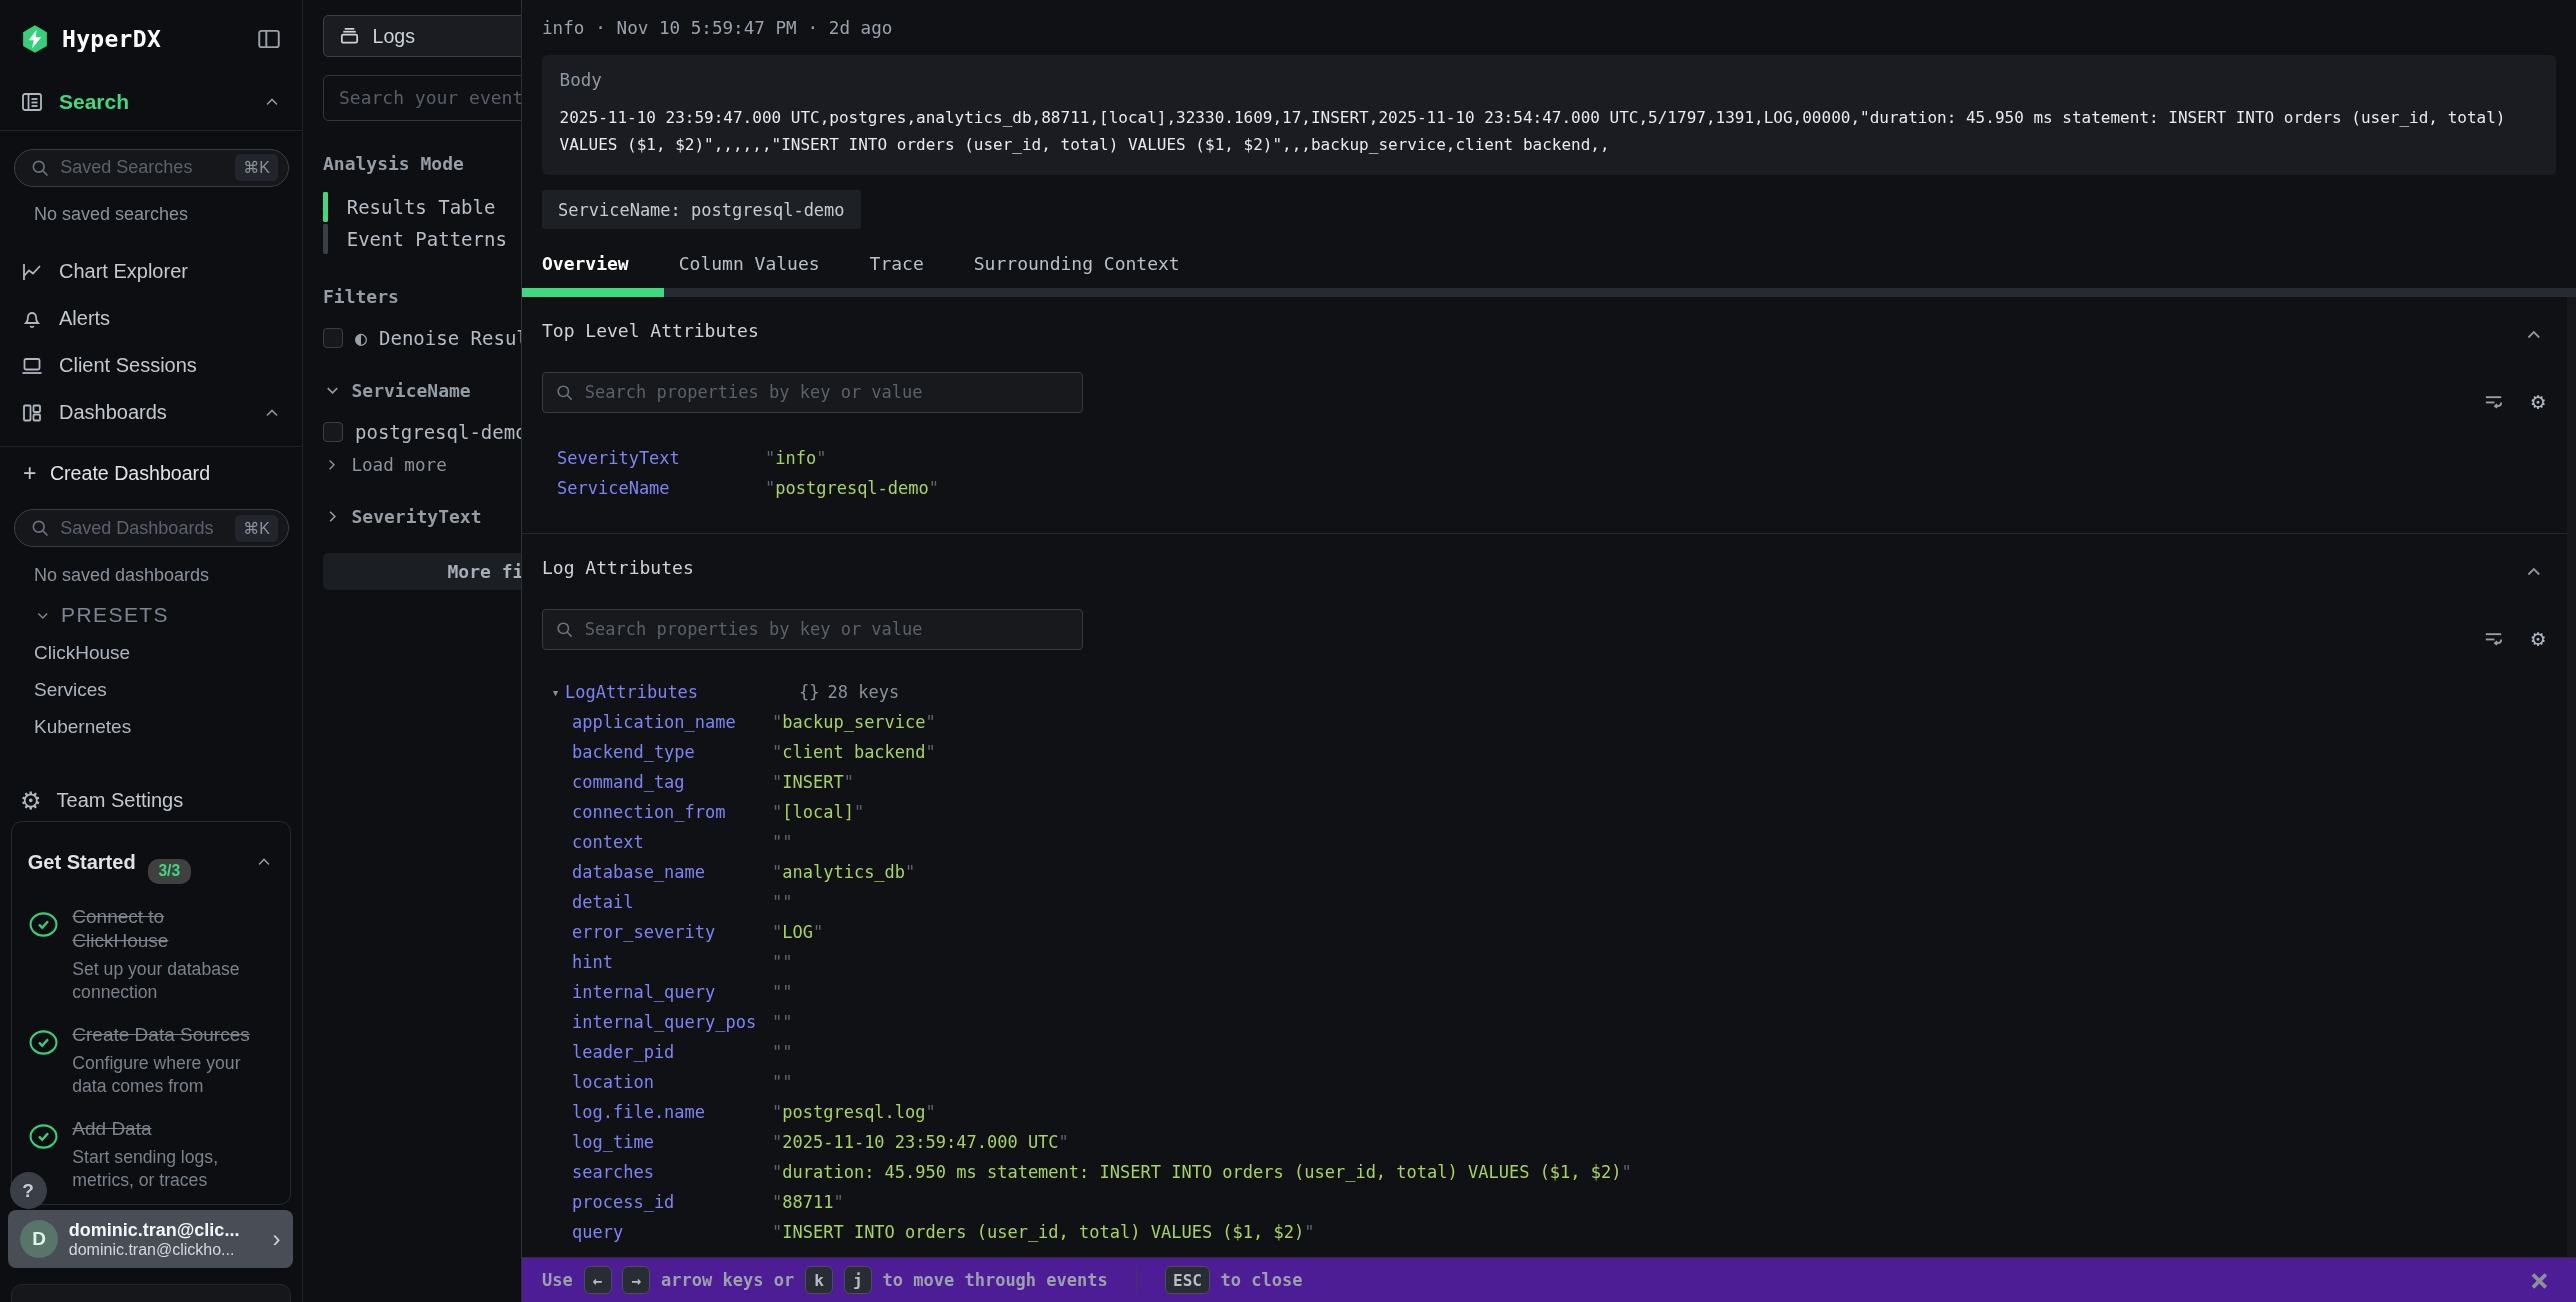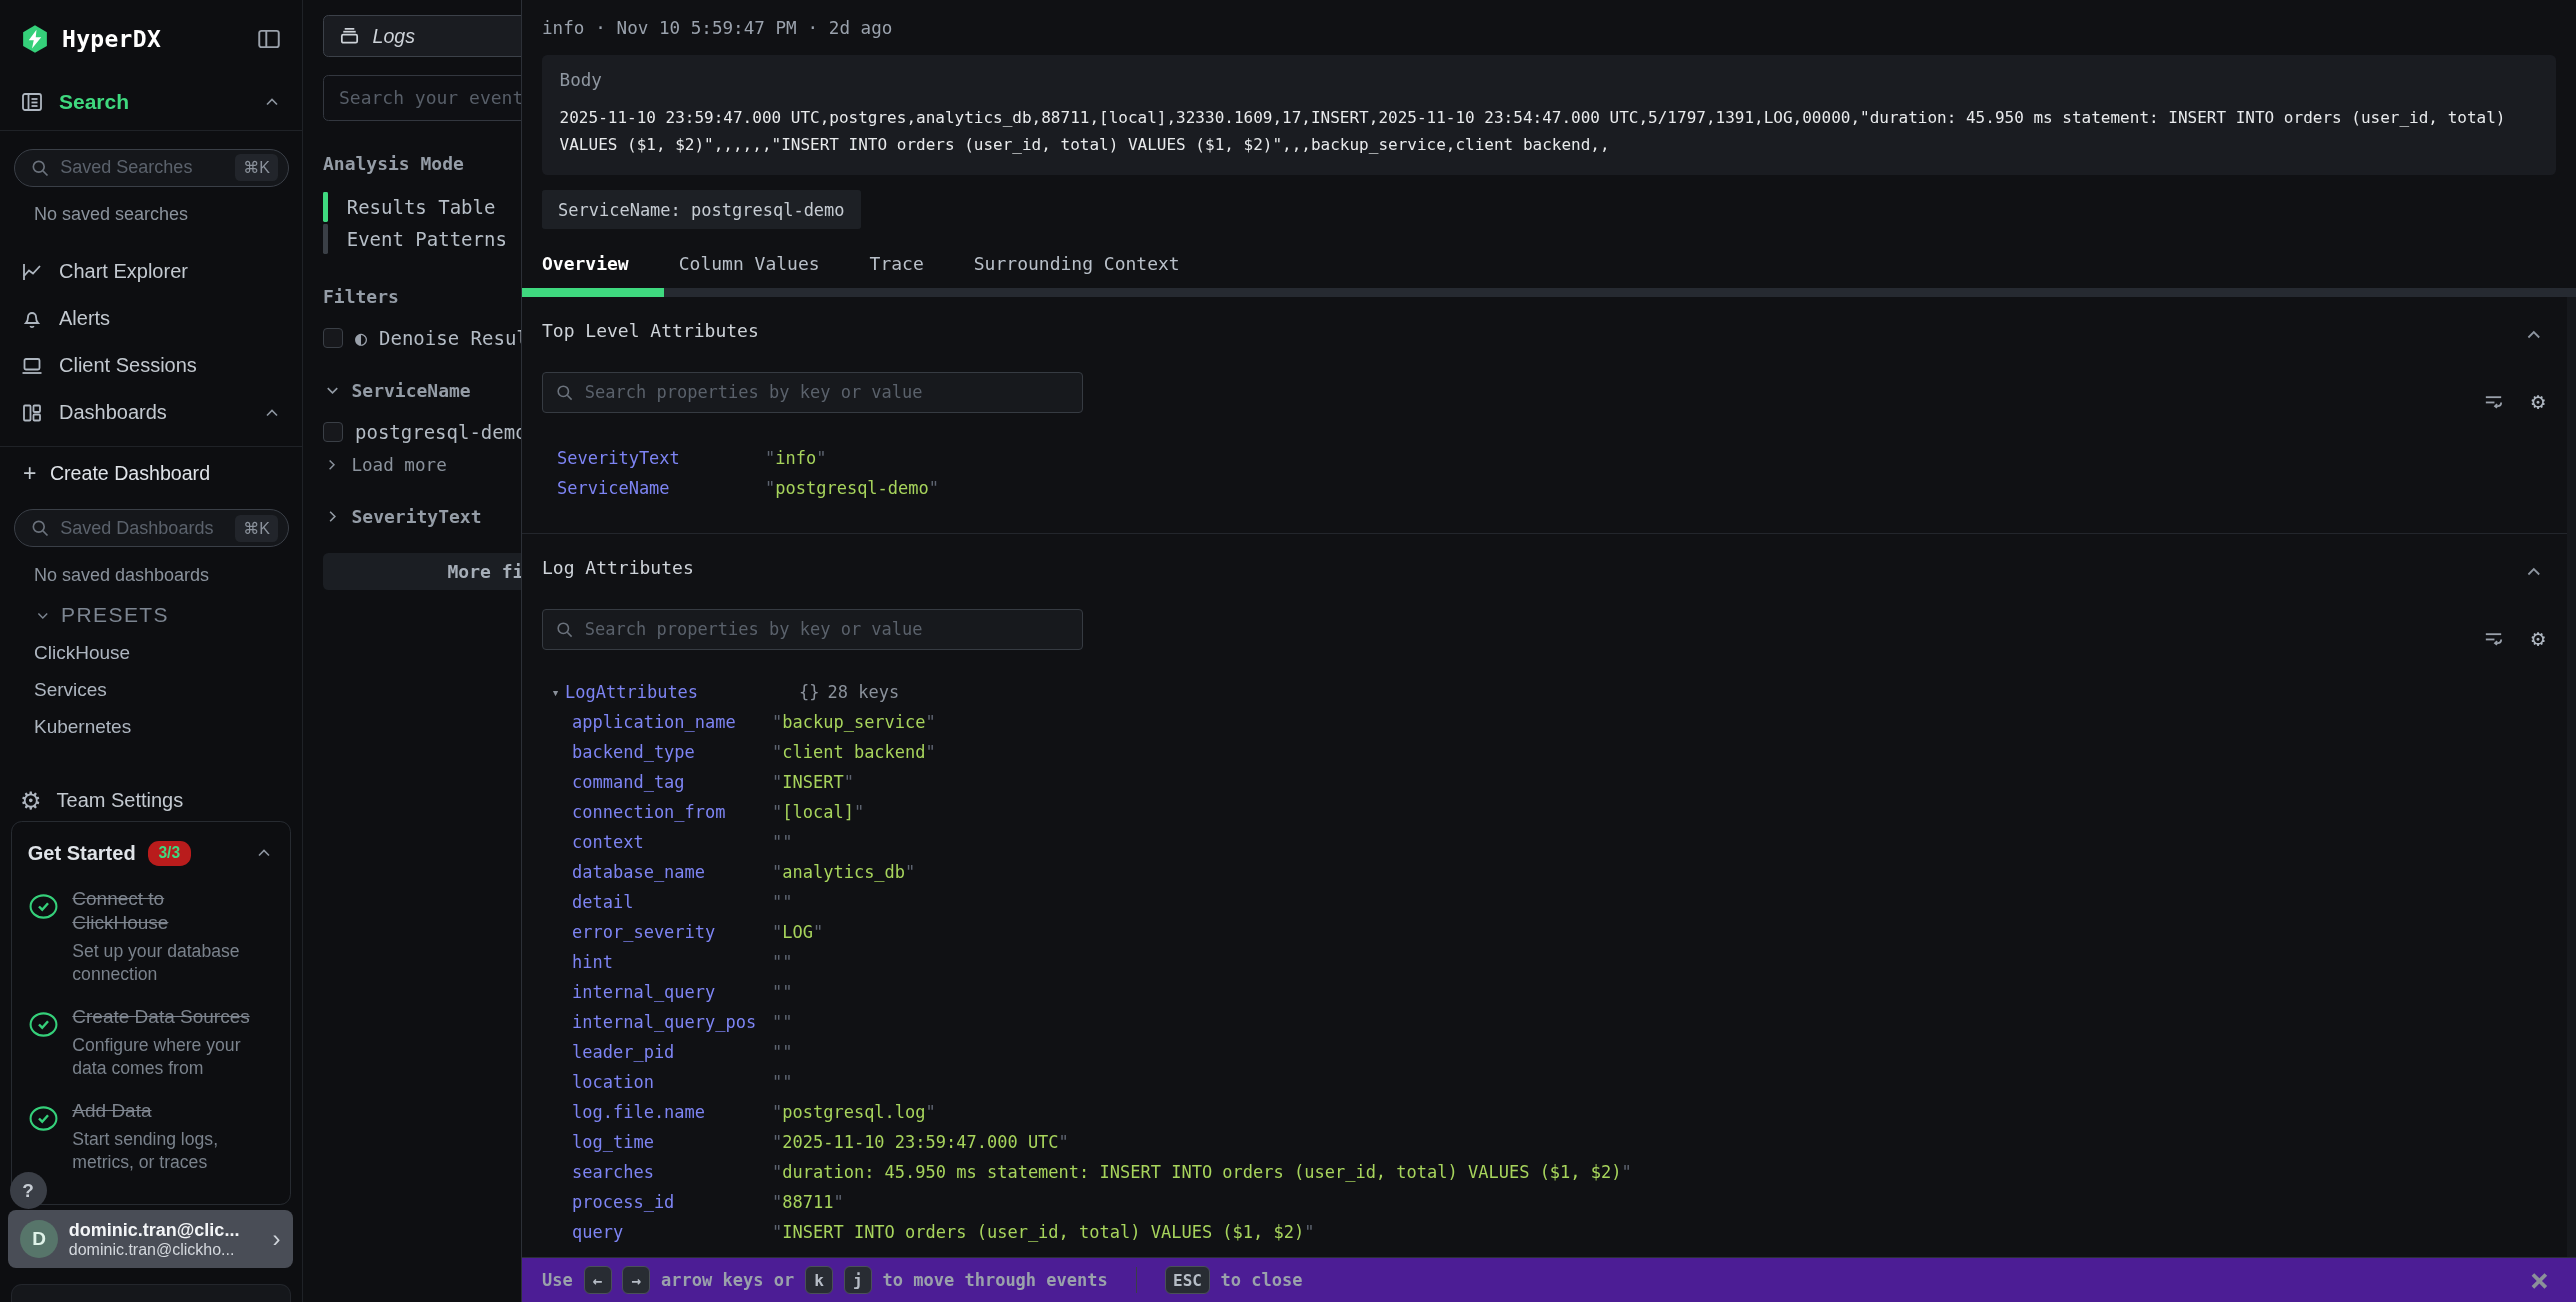--- a/index.html
+++ b/index.html
@@ -32,39 +32,39 @@
   .create-dash{display:flex;align-items:center;gap:13.5px;padding:15px 23px;color:#dfe3e8;font-size:19.6px;}
   .plus{font-size:23px;color:#c3c9d0;line-height:1;}
   .presets-row{display:flex;align-items:center;gap:9.5px;margin:17.6px 0 0 34px;color:#7c8591;font-size:21px;letter-spacing:1.4px;}
   .preset-item{margin:15px 0 0 34px;color:#aeb6c0;font-size:19px;}
   .team-settings{display:flex;align-items:center;gap:15px;margin-top:37px;padding:13.5px 20px;color:#c3c9d0;font-size:20px;}
   .gear-glyph{font-size:24px;color:#aeb6c0;line-height:1;}
   
   .gs-card{position:absolute;left:10.8px;right:10.8px;top:821px;height:384px;border:0.7px solid #272b31;border-radius:10.8px;padding:19px 16px;overflow:hidden;}
   .gs-head{display:flex;align-items:center;gap:12px;}
   .gs-title{font-size:20px;font-weight:bold;color:#dfe3e8;}
-  .gs-badge{background:#b91c1c;color:var(--green);font-size:15.6px;font-weight:bold;border-radius:10.8px;padding:3.4px 10.8px;}
+  .gs-badge{background:#404040;color:var(--green);font-size:15.6px;font-weight:bold;border-radius:10.8px;padding:3.4px 10.8px;margin-top:18px;}
   .gs-item{display:flex;gap:13.5px;margin-top:21.6px;}
   .gs-check{flex:0 0 auto;margin-top:4px;}
   .gs-item-title{font-size:19px;color:#7d848e;text-decoration:line-through;max-width:159px;line-height:1.25;}
   .gs-item-sub{font-size:17.6px;color:#7a828c;line-height:1.3;margin-top:5.4px;max-width:196px;}
   .gs-done{display:flex;align-items:center;gap:10.8px;margin-top:31px;color:var(--green);font-size:20px;font-weight:bold;white-space:nowrap;overflow:hidden;}
   .help-circle{position:absolute;left:9.5px;top:1172px;width:37px;height:37px;border-radius:50%;background:#3a3e46;color:#c6ccd3;font-size:19px;font-weight:bold;display:flex;align-items:center;justify-content:center;z-index:6;}
   .user-chip{position:absolute;left:8px;right:9.5px;top:1210px;height:58px;background:#494d56;border-radius:8px;display:flex;align-items:center;gap:10.8px;padding:0 12px;z-index:5;}
   .avatar{width:38px;height:38px;border-radius:50%;background:#57756a;color:#dff2e8;font-size:19px;font-weight:bold;display:flex;align-items:center;justify-content:center;}
   .user-name{font-size:18px;font-weight:bold;color:#f2f4f6;white-space:nowrap;}
   .user-email{font-size:16px;color:#d4d8dd;white-space:nowrap;}
   .user-chev{margin-left:auto;color:#cfd4da;font-size:24px;}
   .partial-card{position:absolute;left:10.8px;right:10.8px;top:1284px;height:19px;border:0.7px solid #23262c;border-bottom:none;border-radius:10.8px 10.8px 0 0;background:#15171b;overflow:hidden;}
 
   
   .filter-col{position:absolute;left:303px;top:0;width:218px;height:1303px;background:#0e0f12;overflow:hidden;}
   .filter-inner{width:446px;padding-left:20px;font-family:var(--mono);}
   .src-select{margin-top:15px;width:379px;height:42px;border:0.7px solid #3c4149;border-radius:5.4px;background:#1a1c21;display:flex;align-items:center;gap:12px;padding:0 13.5px;}
-  .src-select .lbl{font-family:var(--sans);font-size:19.6px;color:#ced3d9;font-style:italic;}
+  .src-select .lbl{font-family:var(--sans);font-size:19.6px;color:#ced3d9;}
   .evt-search{margin-top:17.6px;width:379px;height:46px;border:0.7px solid #33373f;border-radius:5.4px;background:#0f1014;display:flex;align-items:center;padding:0 15px;}
   .evt-search .ph{font-size:18px;color:#575e68;white-space:nowrap;}
   .blk-label{margin-top:32px;font-size:18px;font-weight:bold;color:#959da7;}
   .modes{margin-top:17.6px;}
   .mode{display:flex;align-items:center;height:32px;}
   .mode .bar{width:4.7px;height:30px;border-radius:1.4px;background:#3a3f46;}
   .mode.active .bar{background:var(--green);}
   .mode .lbl{margin-left:19px;font-size:19px;color:#b6bec7;}
   .chkrow{display:flex;align-items:center;gap:12px;margin-top:20px;}
   .checkbox{width:20px;height:20px;border:1.4px solid #3a3f46;border-radius:4px;background:#17181c;flex:0 0 auto;}

